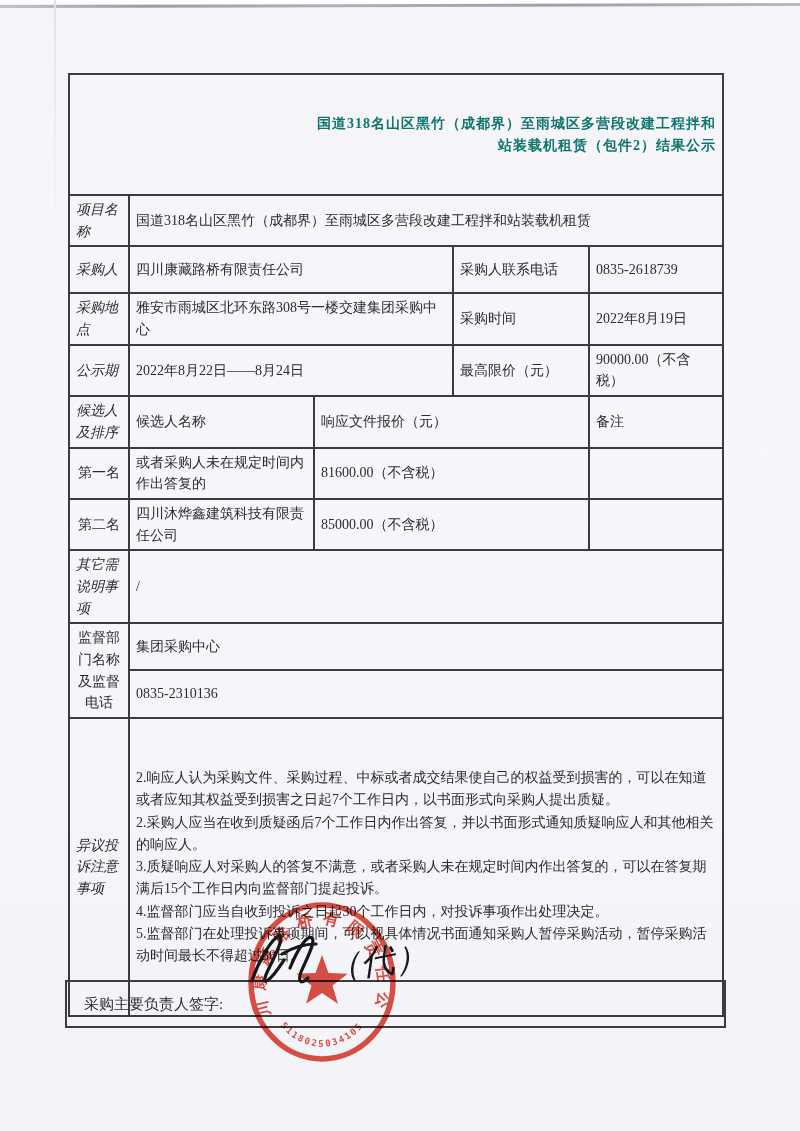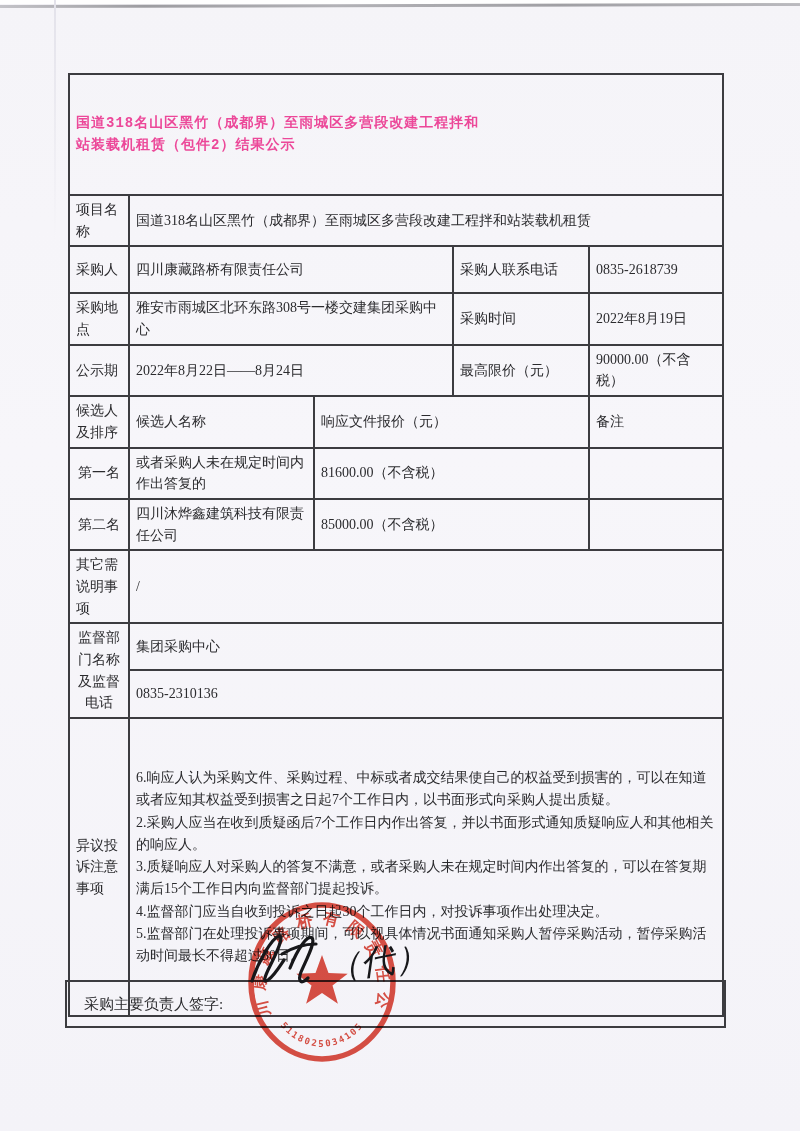--- a/index.html
+++ b/index.html
@@ -20,25 +20,25 @@
     position:absolute;left:68px;top:73px;width:654px;
     border-collapse:collapse;table-layout:fixed;
   }
   table.doc td{
     border:2px solid #3c3c40;
     font-size:14px;line-height:1.55;
     padding:3px 6px;vertical-align:middle;
     overflow:hidden;
   }
   td.title-cell{
-    height:113px;text-align:left;vertical-align:middle;
-    font-family:Liberation Mono, monospace;
-    font-weight:bold;font-size:23px;line-height:1.55;letter-spacing:1px;color:#ec4899;
+    height:113px;text-align:right;vertical-align:middle;
+    font-family:Liberation Serif, serif;
+    font-weight:bold;font-size:23px;line-height:1.55;letter-spacing:1px;color:#0f766e;
   }
-  td.lbl{padding-left:5px;}
+  td.lbl{padding-left:5px;font-style:italic;}
   td.lbl-center{text-align:center;padding:3px 2px;}
   td.val{padding-left:8px;}
   td.center{}
   td.small{font-size:12.5px;}
   .r-project td{height:43px;}
   .r-purchaser td{height:39px;}
   .r-location td{height:41px;}
   .r-period td{height:33px;}
   .r-candhead td{height:38px;}
   .r-cand1 td{height:43px;}
@@ -127,21 +127,21 @@
   <tr class="r-sup1">
     <td class="lbl-center" rowspan="2">监督部门名称及监督电话</td>
     <td class="center" colspan="4">集团采购中心</td>
   </tr>
   <tr class="r-sup2">
     <td class="center" colspan="4">0835-2310136</td>
   </tr>
   <tr class="r-objection">
     <td class="lbl">异议投诉注意事项</td>
     <td class="objection-text" colspan="4">
-      <div>6.响应人认为采购文件、采购过程、中标或者成交结果使自己的权益受到损害的，可以在知道或者应知其权益受到损害之日起7个工作日内，以书面形式向采购人提出质疑。</div>
+      <div>2.响应人认为采购文件、采购过程、中标或者成交结果使自己的权益受到损害的，可以在知道或者应知其权益受到损害之日起7个工作日内，以书面形式向采购人提出质疑。</div>
       <div>2.采购人应当在收到质疑函后7个工作日内作出答复，并以书面形式通知质疑响应人和其他相关的响应人。</div>
       <div>3.质疑响应人对采购人的答复不满意，或者采购人未在规定时间内作出答复的，可以在答复期满后15个工作日内向监督部门提起投诉。</div>
       <div>4.监督部门应当自收到投诉之日起30个工作日内，对投诉事项作出处理决定。</div>
       <div>5.监督部门在处理投诉事项期间，可以视具体情况书面通知采购人暂停采购活动，暂停采购活动时间最长不得超过30日。</div>
     </td>
   </tr>
 </tbody>
   </table>
 
 <div class="sign-box">

